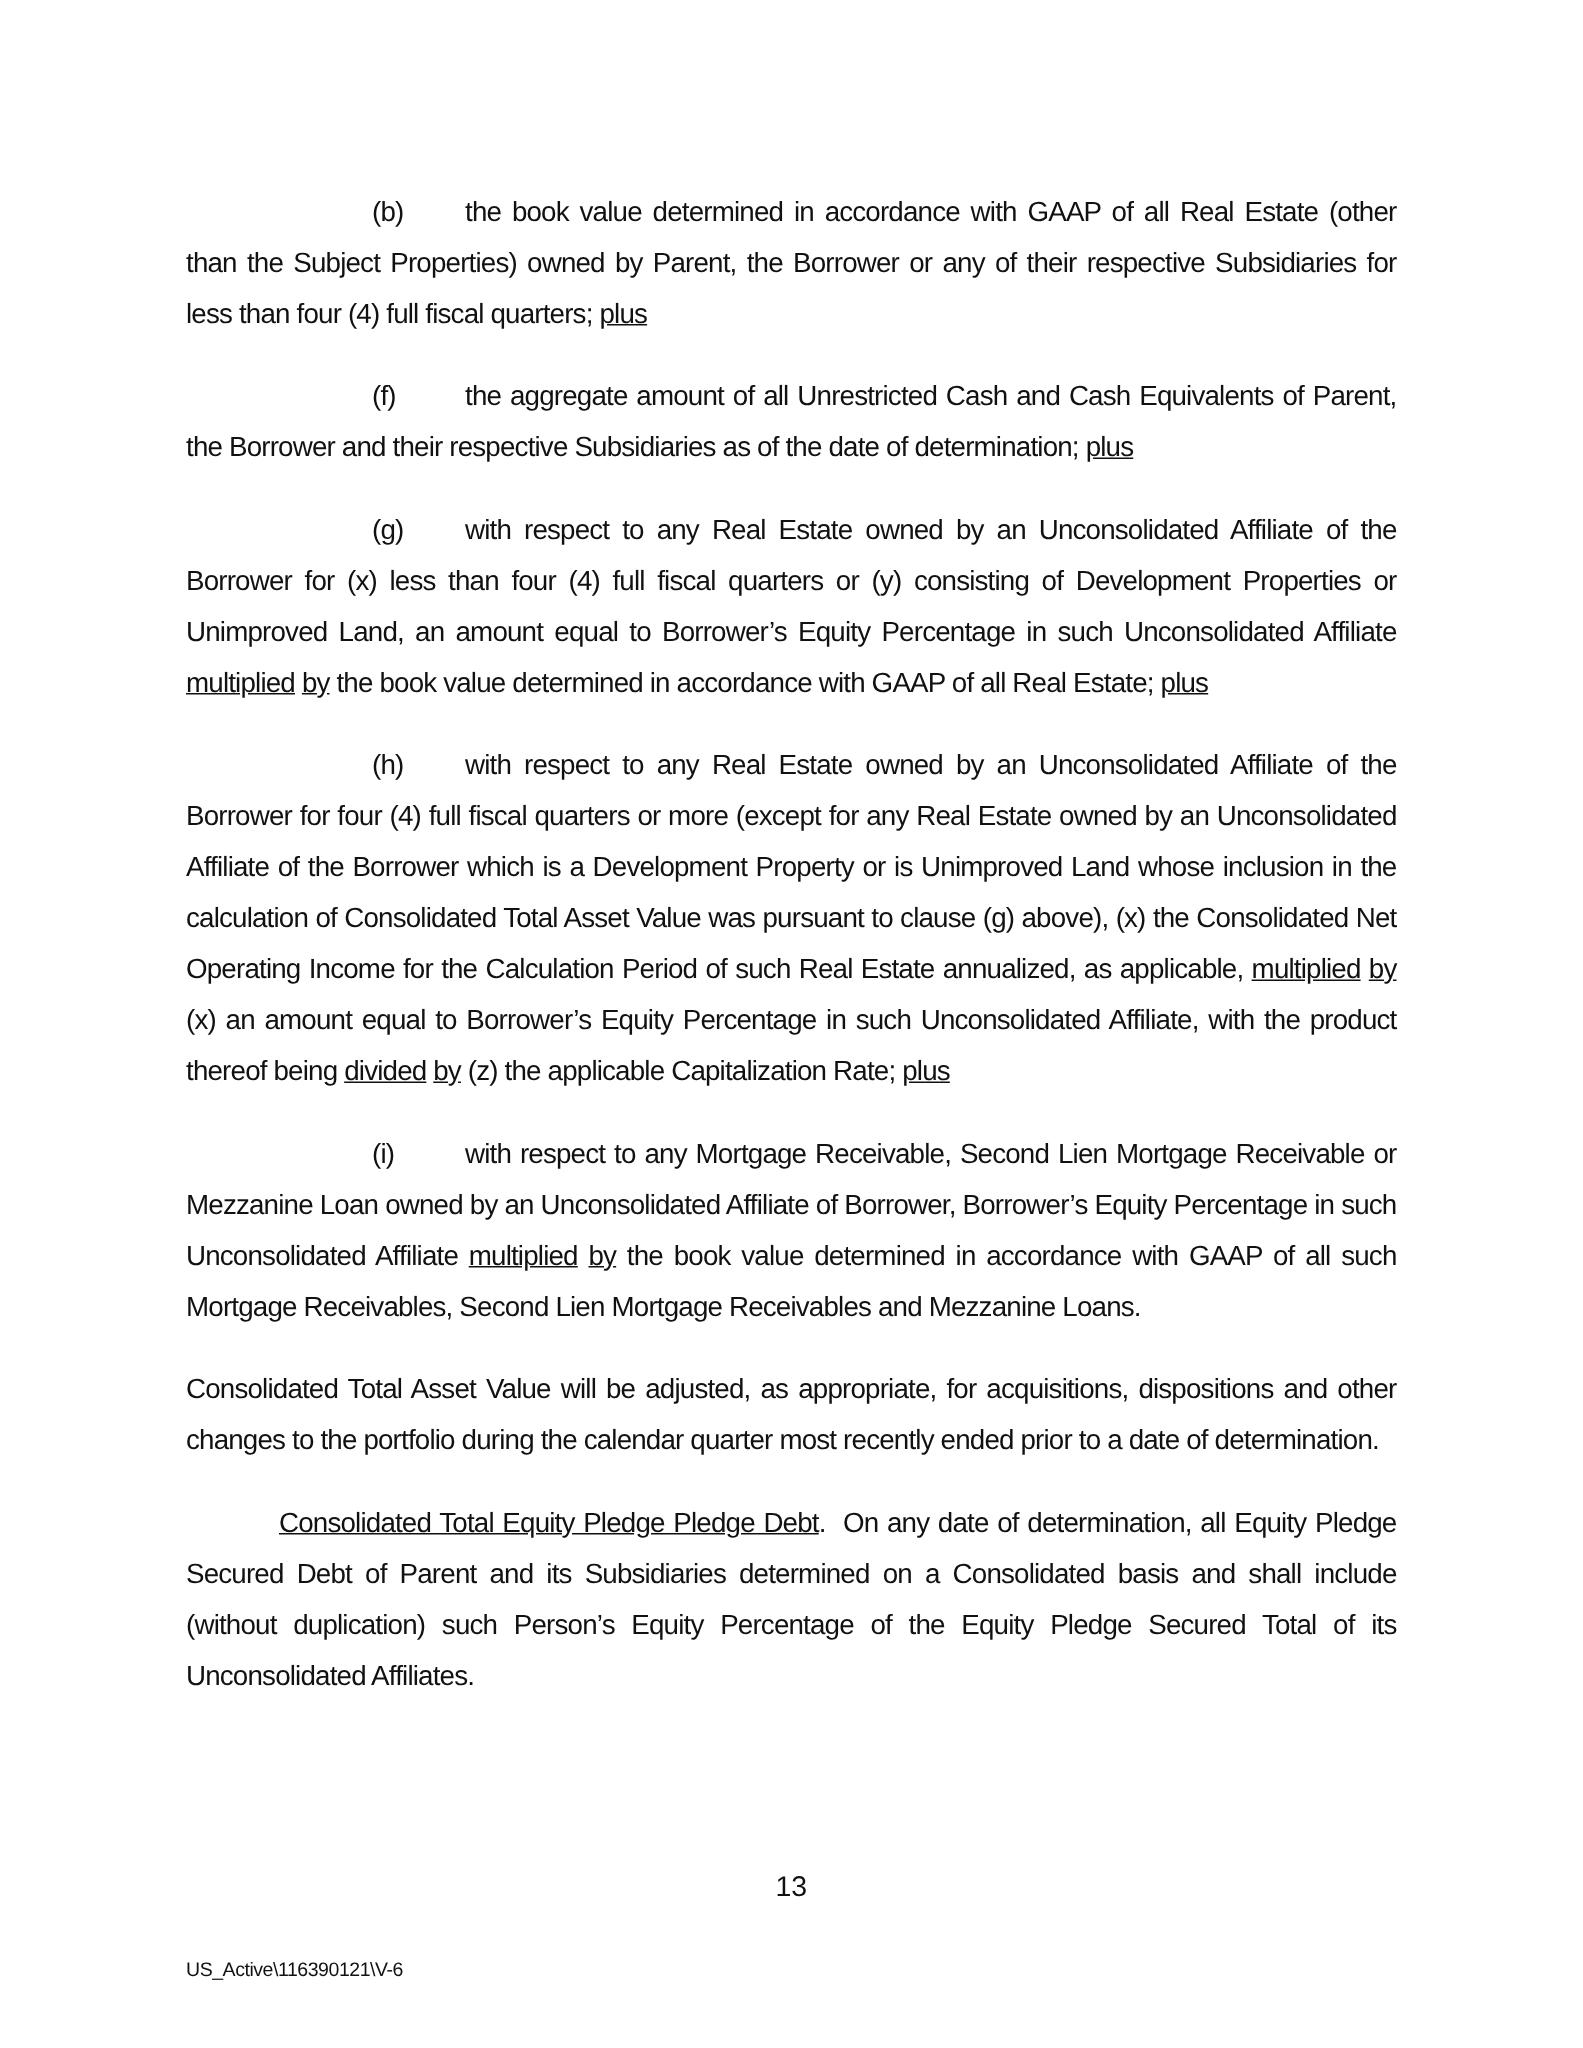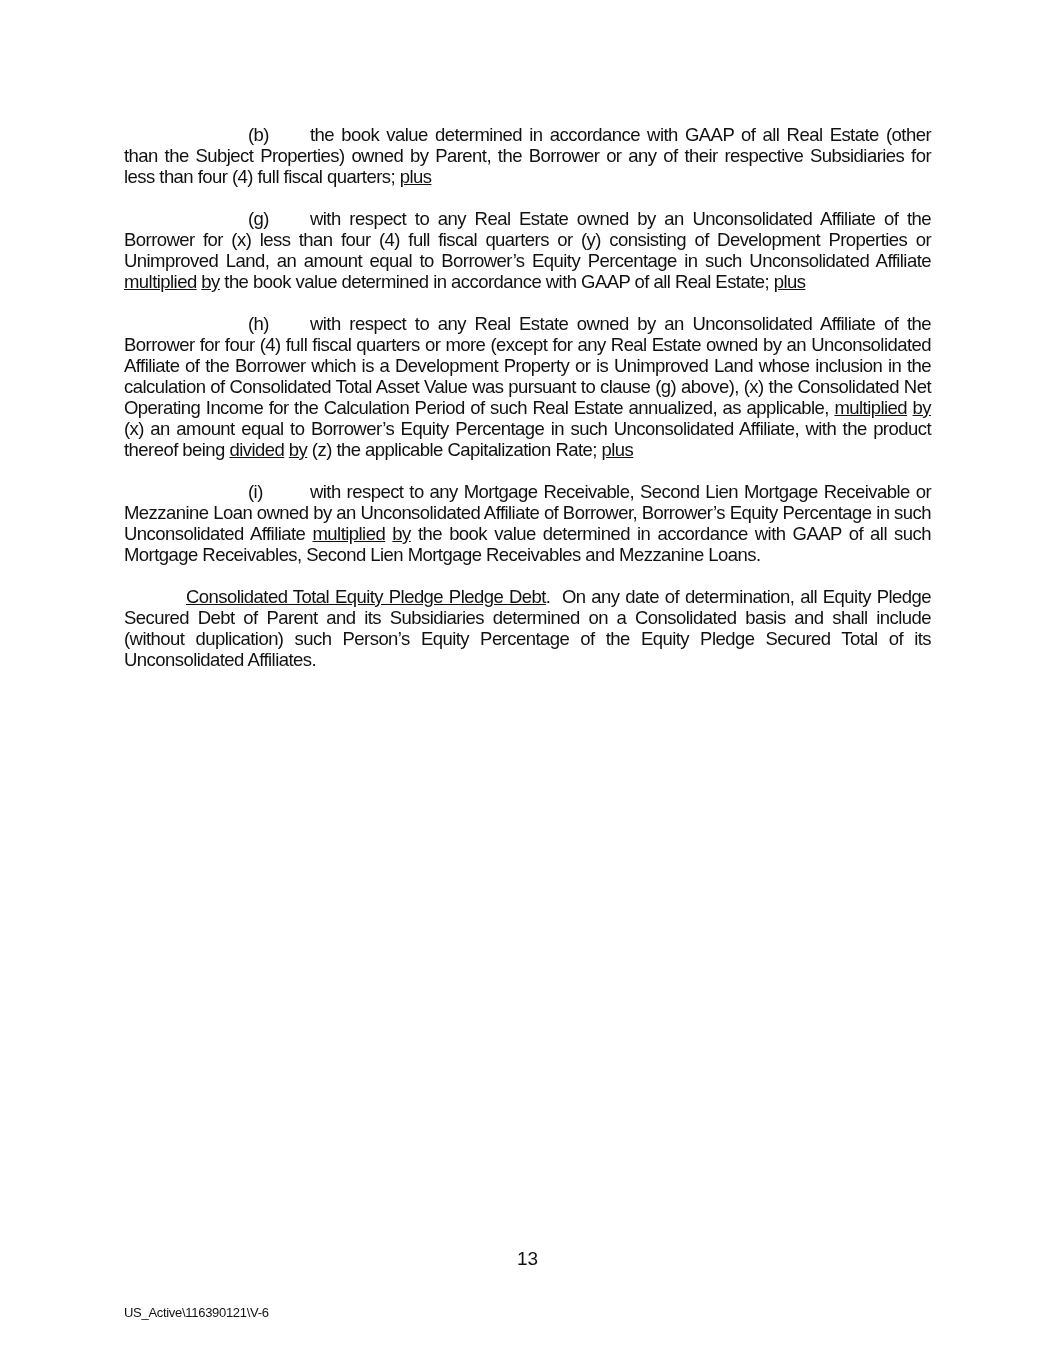--- a/index.html
+++ b/index.html
@@ -1,39 +1,41 @@
 <!DOCTYPE html>
 <html><head>
 <meta charset="utf-8">
 <style>
   html, body { margin: 0; padding: 0; background: #ffffff; }
   body { width: 1055px; height: 1365px; position: relative; overflow: hidden;
          font-family: "Liberation Sans Narrow", "Liberation Sans", sans-serif; color: #111; }
   .page { position: absolute; left: 124px; top: 124px; width: 807px; }
-  .para { font-size: 18.5px; line-height: 21px; text-align: justify; margin: 0 0 21px 0;
+  .para { font-size: 18.5px; line-height: 34px; text-align: justify; margin: 0 0 21px 0;
           letter-spacing: -0.55px; word-spacing: 0px; }
   .para.indent-clause { text-indent: 124px; }
   .para.indent-def { text-indent: 62px; }
   .label { display: inline-block; width: 62px; text-indent: 0; }
   u { text-decoration: underline; }
   .page-number { position: absolute; left: 0; width: 1055px; top: 1248px; text-align: center;
                  font-size: 19px; }
   .footer-id { position: absolute; left: 124px; top: 1286px; font-size: 13px; letter-spacing: -0.3px; margin-top: 19px; }
 </style>
 </head>
 <body>
 
 <div class="page">
   <div id="clauses">
       <p class="para indent-clause"><span class="label">(b)</span><span>the book value determined in accordance with GAAP of all Real Estate (other than the Subject Properties) owned by Parent, the Borrower or any of their respective Subsidiaries for less than four (4) full fiscal quarters; </span><u>plus</u></p>
+      <p class="para indent-clause"><span class="label">(f)</span><span>the aggregate amount of all Unrestricted Cash and Cash Equivalents of Parent, the Borrower and their respective Subsidiaries as of the date of determination; </span><u>plus</u></p>
       <p class="para indent-clause"><span class="label">(g)</span><span>with respect to any Real Estate owned by an Unconsolidated Affiliate of the Borrower for (x) less than four (4) full fiscal quarters or (y) consisting of Development Properties or Unimproved Land, an amount equal to Borrower’s Equity Percentage in such Unconsolidated Affiliate </span><u>multiplied</u><span> </span><u>by</u><span> the book value determined in accordance with GAAP of all Real Estate; </span><u>plus</u></p>
       <p class="para indent-clause"><span class="label">(h)</span><span>with respect to any Real Estate owned by an Unconsolidated Affiliate of the Borrower for four (4) full fiscal quarters or more (except for any Real Estate owned by an Unconsolidated Affiliate of the Borrower which is a Development Property or is Unimproved Land whose inclusion in the calculation of Consolidated Total Asset Value was pursuant to clause (g) above), (x) the Consolidated Net Operating Income for the Calculation Period of such Real Estate annualized, as applicable, </span><u>multiplied</u><span> </span><u>by</u><span> (x) an amount equal to Borrower’s Equity Percentage in such Unconsolidated Affiliate, with the product thereof being </span><u>divided</u><span> </span><u>by</u><span> (z) the applicable Capitalization Rate; </span><u>plus</u></p>
       <p class="para indent-clause"><span class="label">(i)</span><span>with respect to any Mortgage Receivable, Second Lien Mortgage Receivable or Mezzanine Loan owned by an Unconsolidated Affiliate of Borrower, Borrower’s Equity Percentage in such Unconsolidated Affiliate </span><u>multiplied</u><span> </span><u>by</u><span> the book value determined in accordance with GAAP of all such Mortgage Receivables, Second Lien Mortgage Receivables and Mezzanine Loans.</span></p>
     </div>
 
+  <p class="para">Consolidated Total Asset Value will be adjusted, as appropriate, for acquisitions, dispositions and other changes to the portfolio during the calendar quarter most recently ended prior to a date of determination.</p>
 
   <p class="para indent-def">
     <u>Consolidated Total Equity Pledge Pledge Debt</u><span style="white-space:pre">.  </span><span>On any date of determination, all Equity Pledge Secured Debt of Parent and its Subsidiaries determined on a Consolidated basis and shall include (without duplication) such Person’s Equity Percentage of the Equity Pledge Secured Total of its Unconsolidated Affiliates.</span>
   </p>
 </div>
 
 <div class="page-number">13</div>
 <div class="footer-id">US_Active\116390121\V-6</div>
 
 </body></html>

